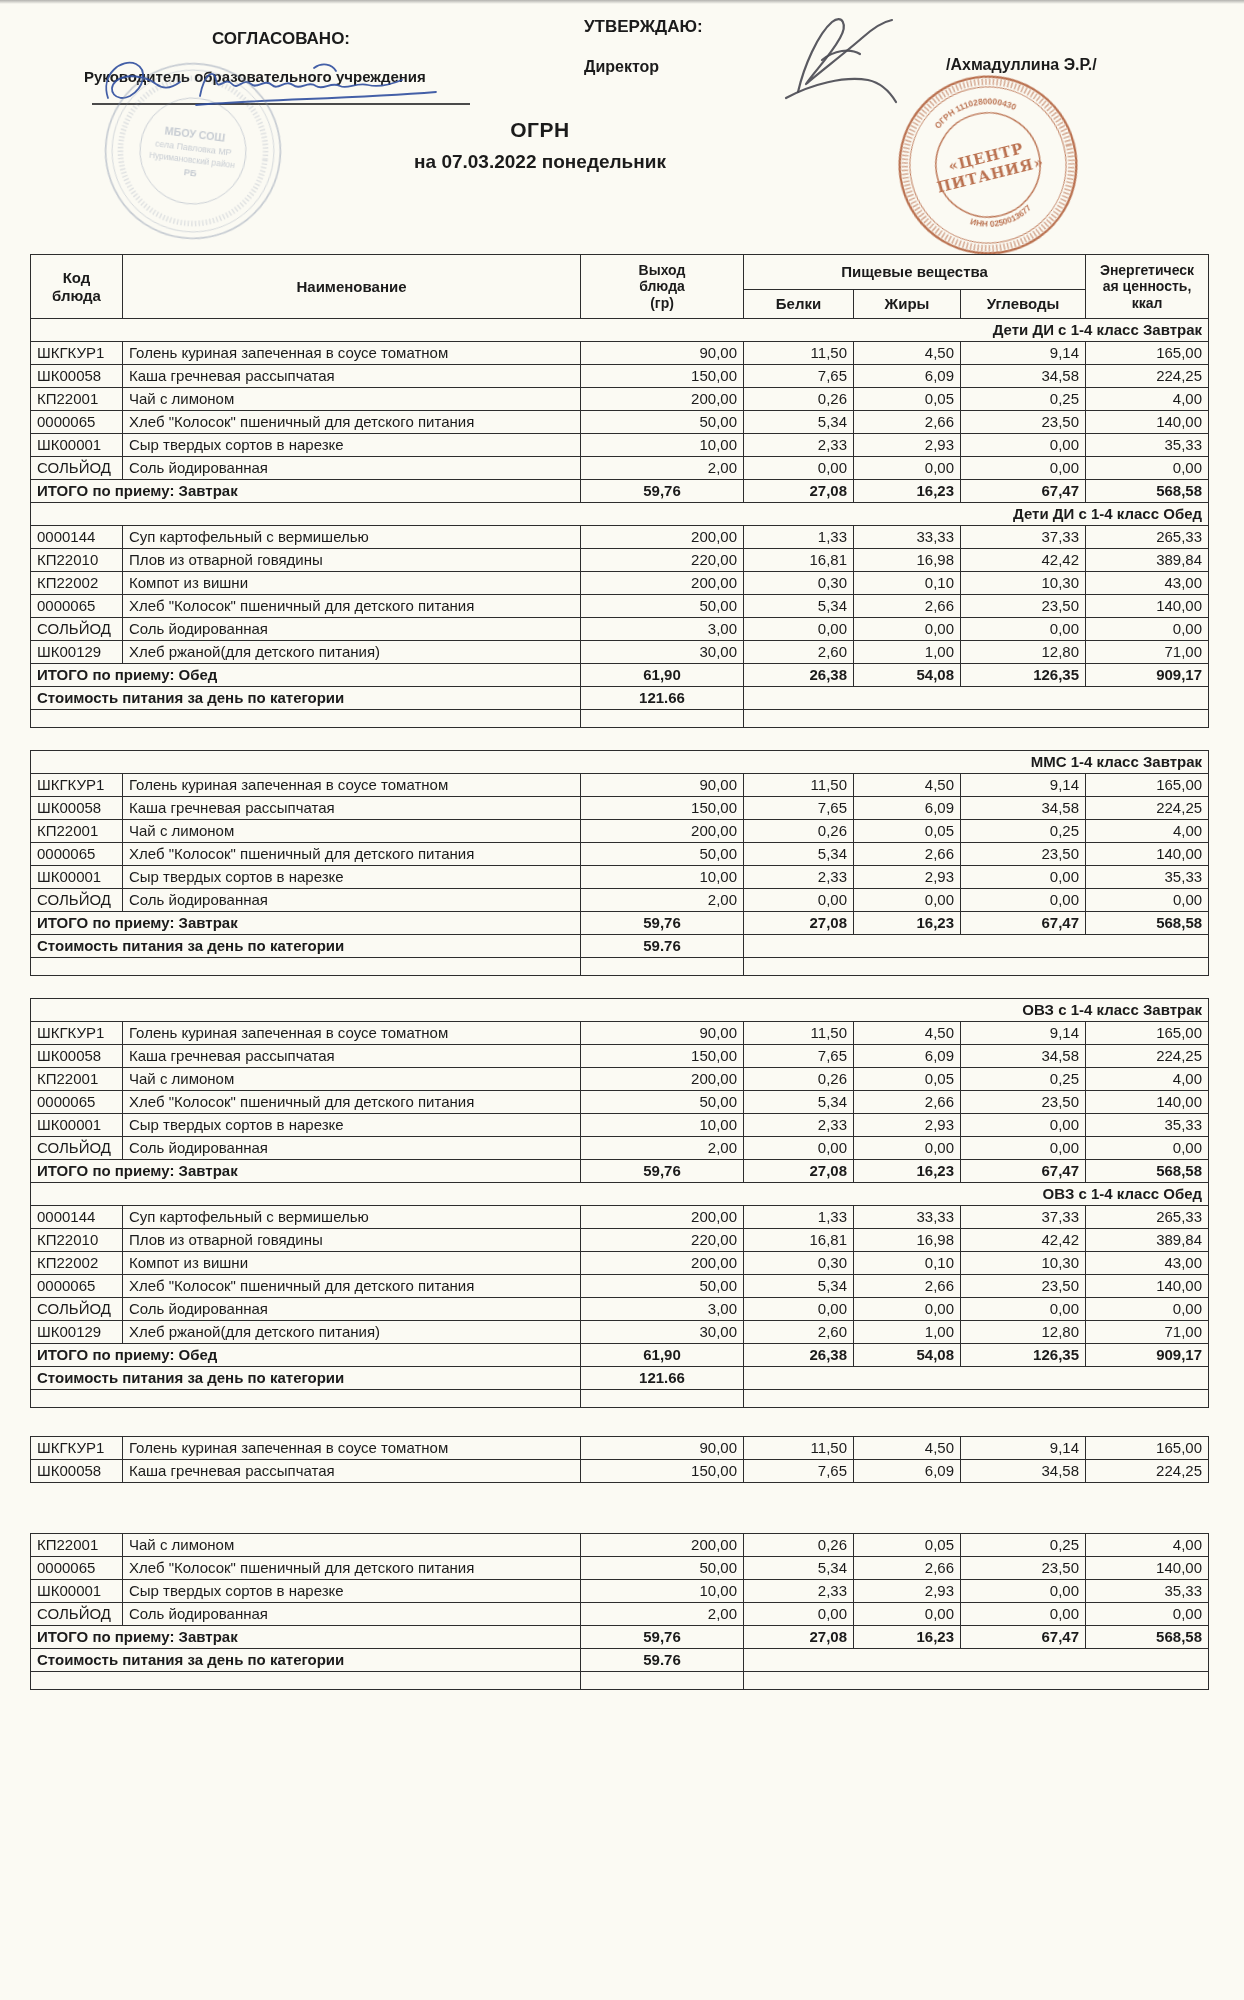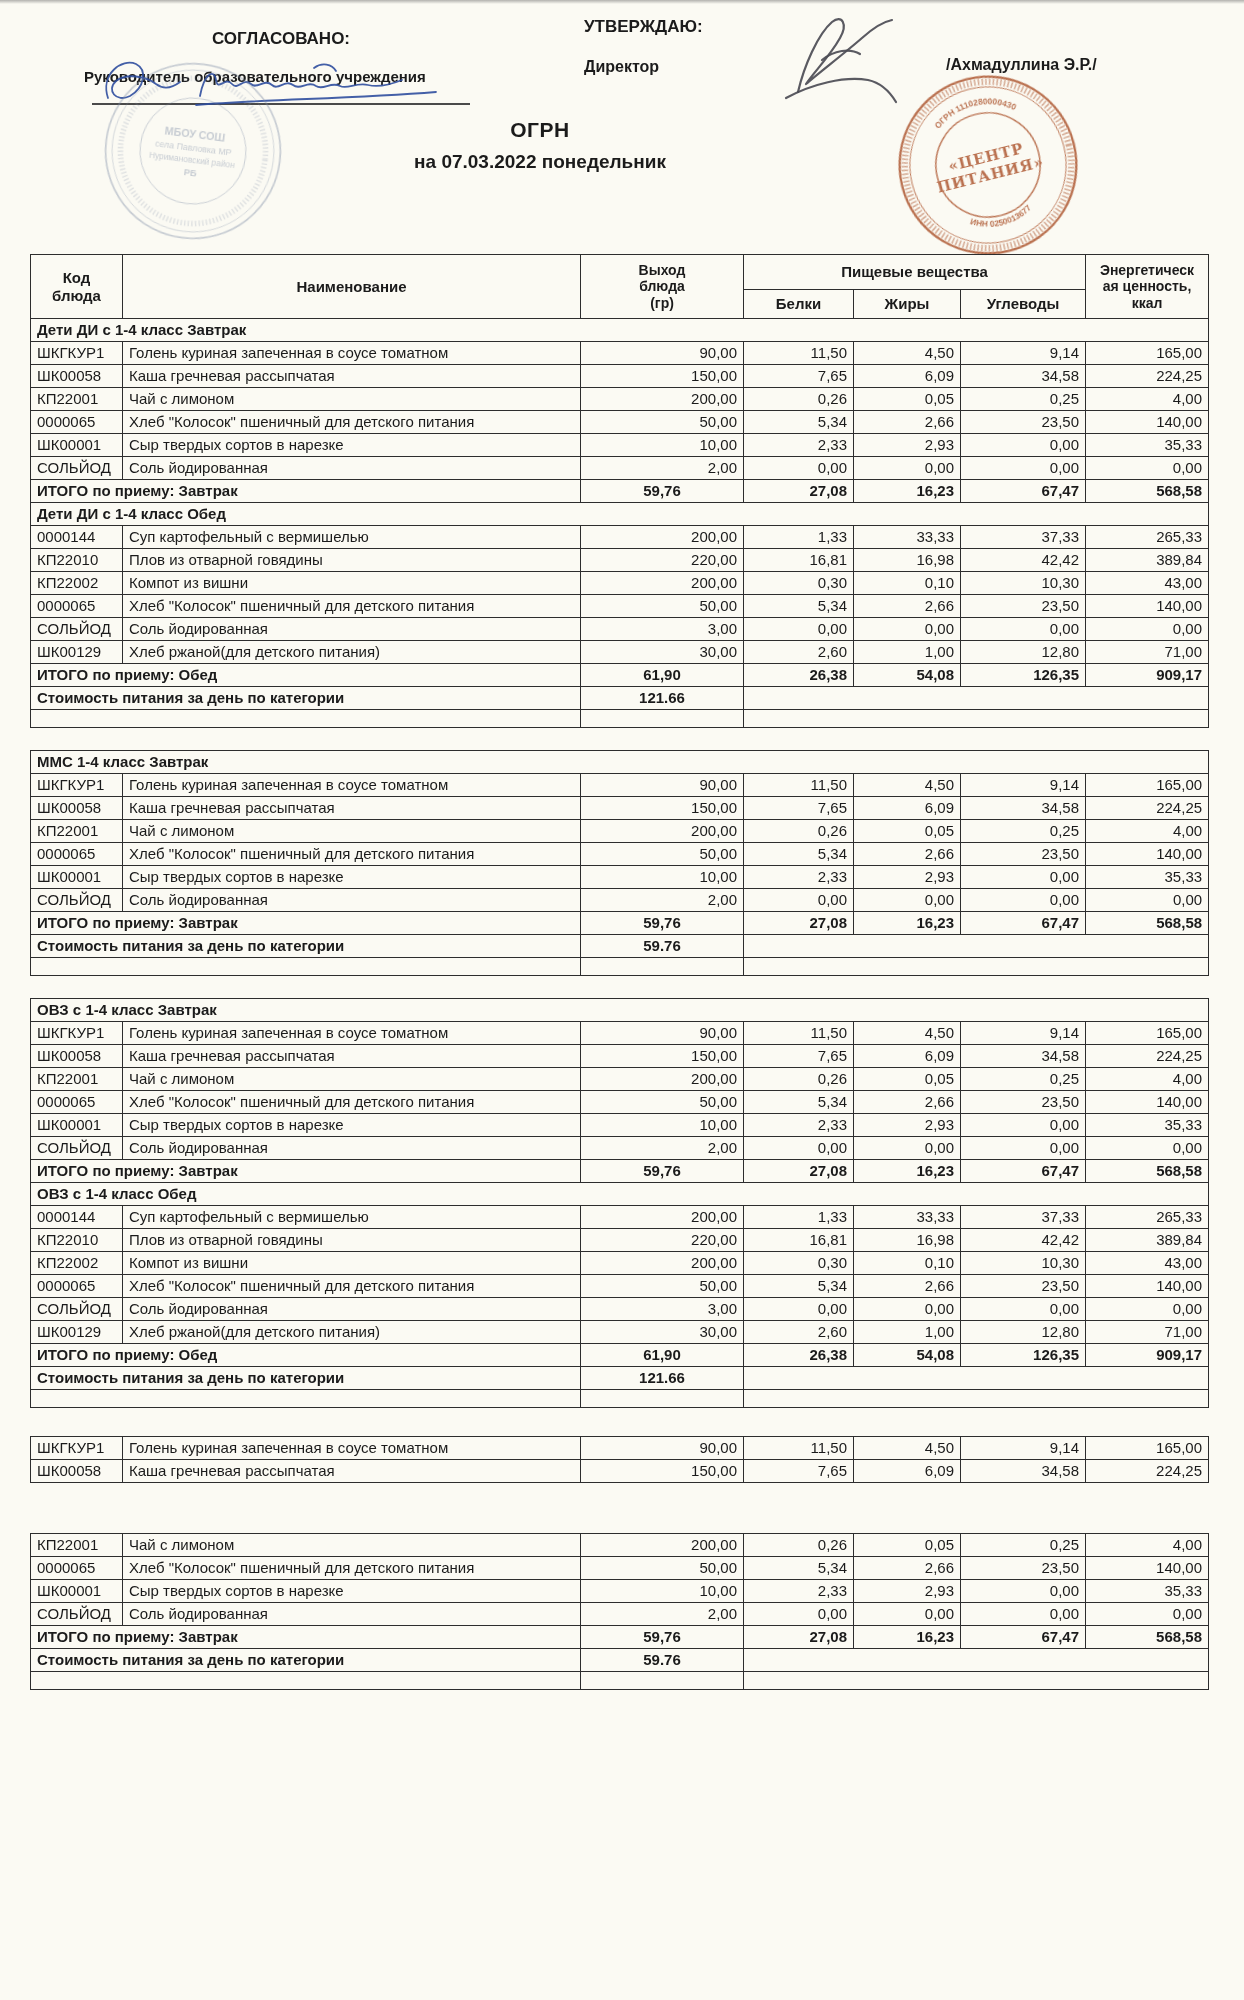--- a/index.html
+++ b/index.html
@@ -45,21 +45,21 @@
   .menu th{font-weight:bold;text-align:center;vertical-align:middle;white-space:pre-line;font-size:15px;line-height:1.15;padding:2px 3px}
   .menu th.th-out{font-size:14px}
   .menu th.th-energy{font-size:14px}
   .menu thead tr:first-child th{height:30px}
   .menu thead tr:last-child th{height:24px}
   .menu td{font-size:15px;line-height:18px;padding:1px 6px;white-space:nowrap}
   tr.item td,tr.section td,tr.total td,tr.cost td{height:20px}
   td.c-code,td.c-name{text-align:left}
   td.num{text-align:right}
   td.ctr{text-align:center}
-  tr.section td{font-weight:bold;text-align:left}
+  tr.section td{font-weight:bold;text-align:right}
   tr.total td,tr.cost td{font-weight:bold}
   tr.blank td{height:15px}
 </style>
 </head>
 <body>
 
 <div class="page">
 
   <div class="hdr" id="agreed-label">СОГЛАСОВАНО:</div>
   <div class="hdr" id="agreed-role">Руководитель образовательного учреждения</div>

